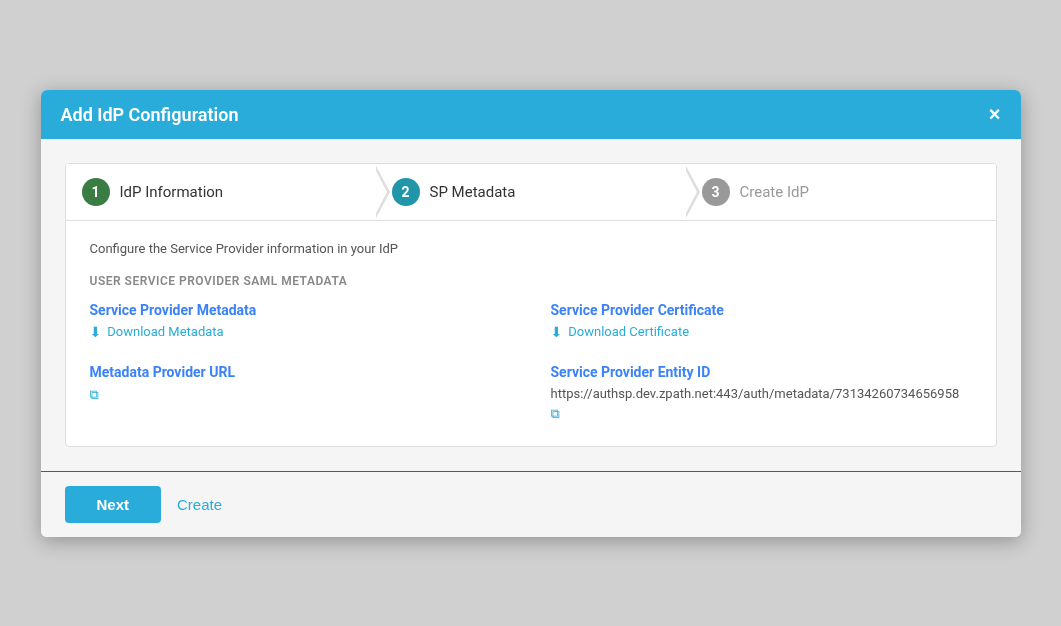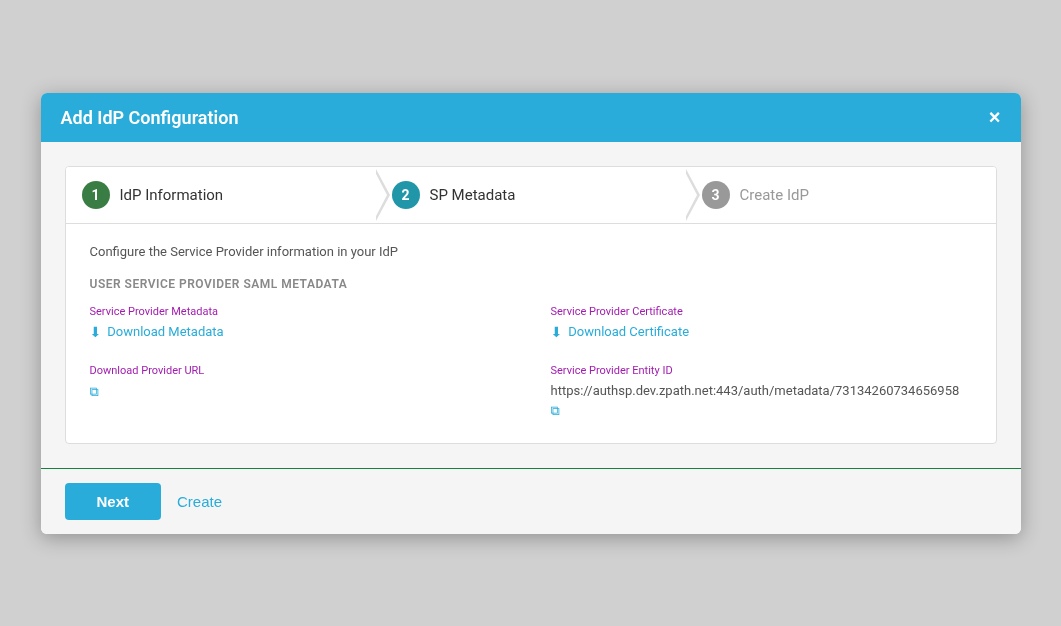--- a/index.html
+++ b/index.html
@@ -143,23 +143,23 @@
       display: grid;
       grid-template-columns: 1fr 1fr;
       gap: 24px 40px;
     }
     .metadata-item {
       display: flex;
       flex-direction: column;
       gap: 6px;
     }
     .metadata-item-title {
-      font-size: 11px;
-      font-weight: 400;
-      color: #a21caf;
+      font-size: 14px;
+      font-weight: 700;
+      color: #3b82f6;
     }
     .download-link {
       display: flex;
       align-items: center;
       gap: 6px;
       color: #29acd9;
       font-size: 13px;
       cursor: pointer;
       text-decoration: none;
     }
@@ -253,21 +253,21 @@
 
           <div class="metadata-item">
             <div class="metadata-item-title">Service Provider Certificate</div>
             <a class="download-link">
               <span class="download-icon">⬇</span>
               <span>Download Certificate</span>
             </a>
           </div>
 
           <div class="metadata-item">
-            <div class="metadata-item-title">Download Provider URL</div>
+            <div class="metadata-item-title">Metadata Provider URL</div>
             <div class="url-value">
               <span class="copy-icon" title="Copy">⧉</span>
             </div>
           </div>
 
           <div class="metadata-item">
             <div class="metadata-item-title">Service Provider Entity ID</div>
             <div class="url-value">
               <span>https://authsp.dev.zpath.net:443/auth/metadata/73134260734656958</span>
               <span class="copy-icon" title="Copy">⧉</span>

